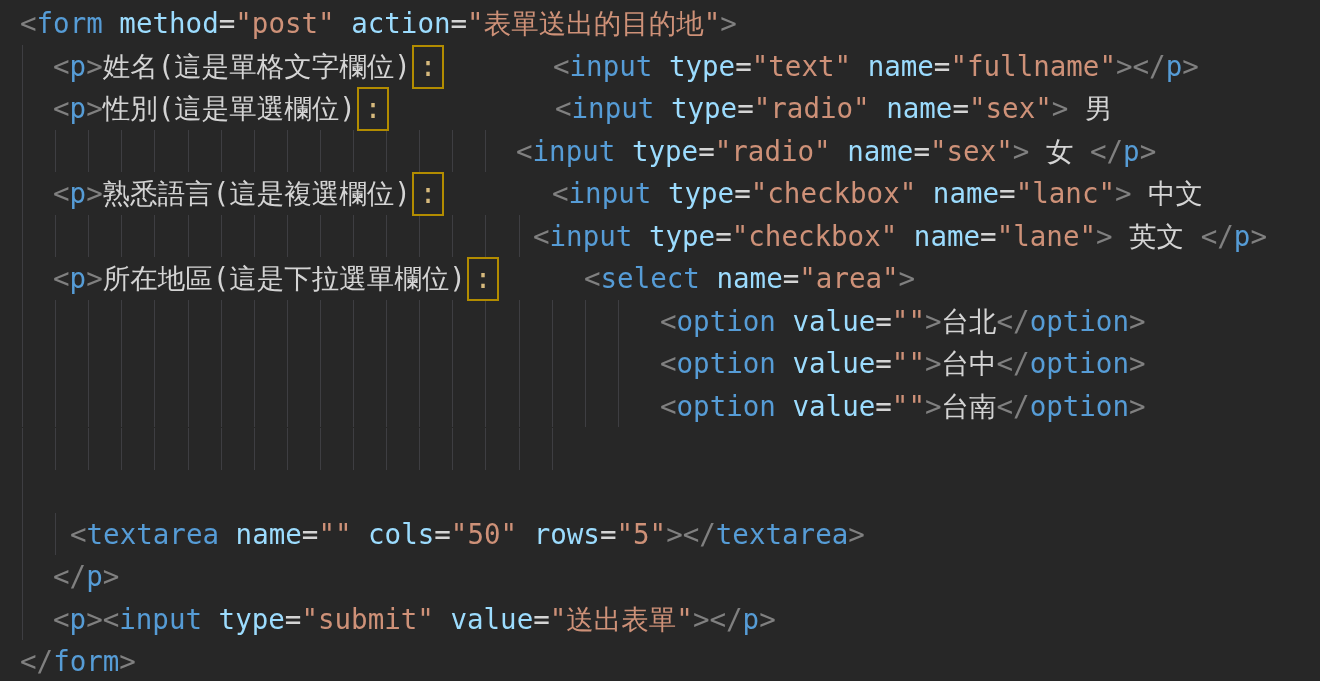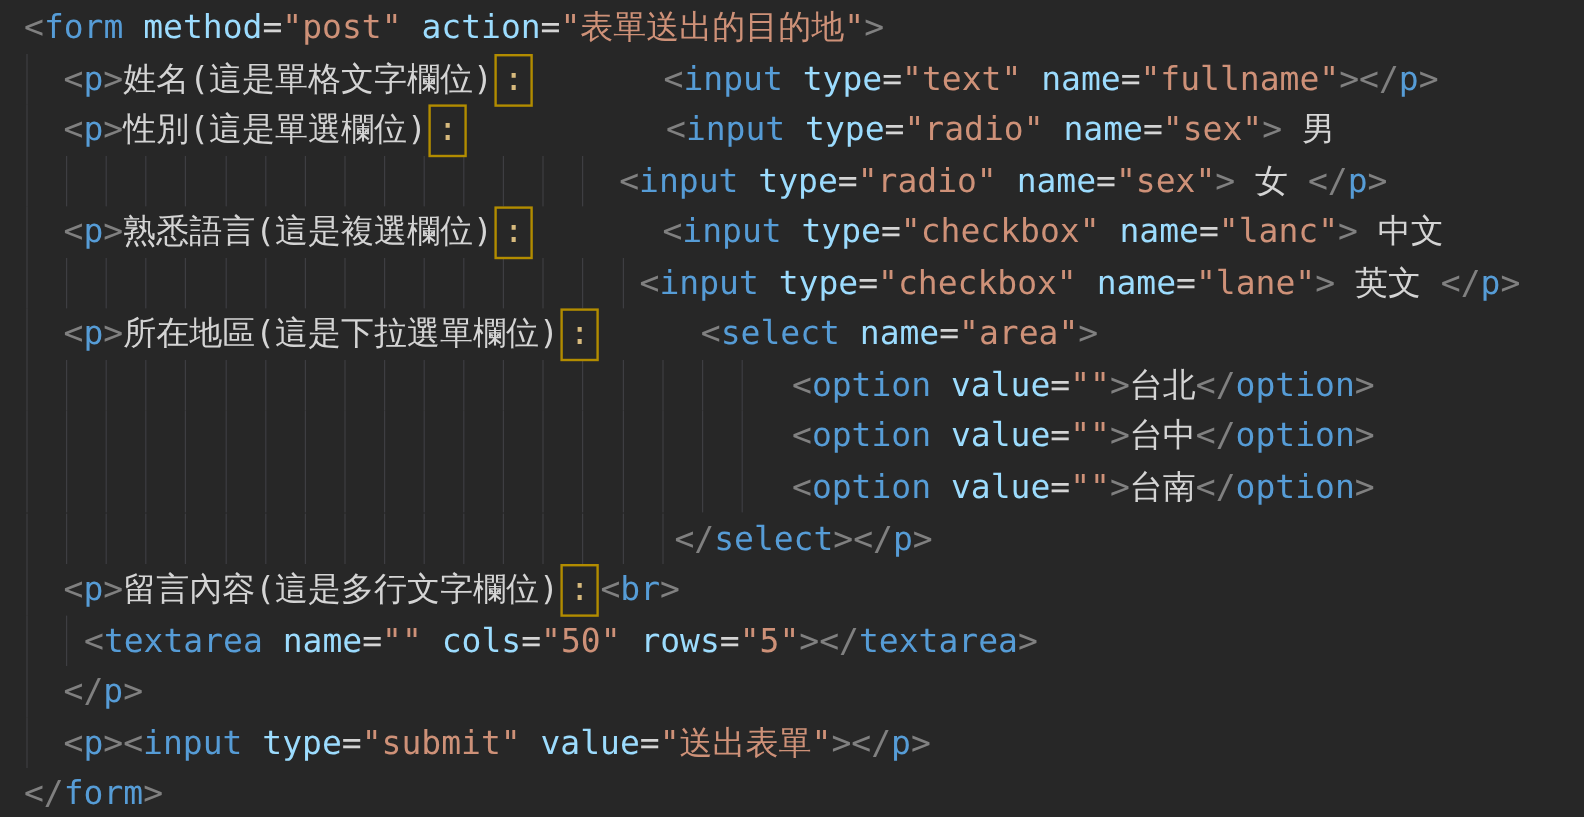--- a/index.html
+++ b/index.html
@@ -174,19 +174,17 @@
     <div class="code-line" style="top: 2px; left: 0px; width: 1320px;"><span class="seg" style="left: 20px;"><span class="tok-pn">&lt;</span><span class="tok-tag">form</span><span class="tok-tx"> </span><span class="tok-at">method</span><span class="tok-tx">=</span><span class="tok-st">"post"</span><span class="tok-tx"> </span><span class="tok-at">action</span><span class="tok-tx">=</span><span class="tok-st">"表單送出的目的地"</span><span class="tok-pn">&gt;</span></span></div>
     <div class="code-line" style="top: 44.55px; left: 0px; width: 1320px;"><span class="seg" style="left: 53px;"><span class="tok-pn">&lt;</span><span class="tok-tag">p</span><span class="tok-pn">&gt;</span><span class="tok-tx">姓名(這是單格文字欄位)</span><span class="tok-ub">:</span></span><span class="seg" style="left: 553px;"><span class="tok-pn">&lt;</span><span class="tok-tag">input</span><span class="tok-tx"> </span><span class="tok-at">type</span><span class="tok-tx">=</span><span class="tok-st">"text"</span><span class="tok-tx"> </span><span class="tok-at">name</span><span class="tok-tx">=</span><span class="tok-st">"fullname"</span><span class="tok-pn">&gt;</span><span class="tok-pn">&lt;/</span><span class="tok-tag">p</span><span class="tok-pn">&gt;</span></span></div>
     <div class="code-line" style="top: 87.1px; left: 0px; width: 1320px;"><span class="seg" style="left: 53px;"><span class="tok-pn">&lt;</span><span class="tok-tag">p</span><span class="tok-pn">&gt;</span><span class="tok-tx">性別(這是單選欄位)</span><span class="tok-ub">:</span></span><span class="seg" style="left: 555px;"><span class="tok-pn">&lt;</span><span class="tok-tag">input</span><span class="tok-tx"> </span><span class="tok-at">type</span><span class="tok-tx">=</span><span class="tok-st">"radio"</span><span class="tok-tx"> </span><span class="tok-at">name</span><span class="tok-tx">=</span><span class="tok-st">"sex"</span><span class="tok-pn">&gt;</span><span class="tok-tx"> 男</span></span></div>
     <div class="code-line" style="top: 129.65px; left: 0px; width: 1320px;"><span class="seg" style="left: 516px;"><span class="tok-pn">&lt;</span><span class="tok-tag">input</span><span class="tok-tx"> </span><span class="tok-at">type</span><span class="tok-tx">=</span><span class="tok-st">"radio"</span><span class="tok-tx"> </span><span class="tok-at">name</span><span class="tok-tx">=</span><span class="tok-st">"sex"</span><span class="tok-pn">&gt;</span><span class="tok-tx"> 女 </span><span class="tok-pn">&lt;/</span><span class="tok-tag">p</span><span class="tok-pn">&gt;</span></span></div>
     <div class="code-line" style="top: 172.2px; left: 0px; width: 1320px;"><span class="seg" style="left: 53px;"><span class="tok-pn">&lt;</span><span class="tok-tag">p</span><span class="tok-pn">&gt;</span><span class="tok-tx">熟悉語言(這是複選欄位)</span><span class="tok-ub">:</span></span><span class="seg" style="left: 552px;"><span class="tok-pn">&lt;</span><span class="tok-tag">input</span><span class="tok-tx"> </span><span class="tok-at">type</span><span class="tok-tx">=</span><span class="tok-st">"checkbox"</span><span class="tok-tx"> </span><span class="tok-at">name</span><span class="tok-tx">=</span><span class="tok-st">"lanc"</span><span class="tok-pn">&gt;</span><span class="tok-tx"> 中文</span></span></div>
     <div class="code-line" style="top: 214.75px; left: 0px; width: 1320px;"><span class="seg" style="left: 533px;"><span class="tok-pn">&lt;</span><span class="tok-tag">input</span><span class="tok-tx"> </span><span class="tok-at">type</span><span class="tok-tx">=</span><span class="tok-st">"checkbox"</span><span class="tok-tx"> </span><span class="tok-at">name</span><span class="tok-tx">=</span><span class="tok-st">"lane"</span><span class="tok-pn">&gt;</span><span class="tok-tx"> 英文 </span><span class="tok-pn">&lt;/</span><span class="tok-tag">p</span><span class="tok-pn">&gt;</span></span></div>
     <div class="code-line" style="top: 257.3px; left: 0px; width: 1320px;"><span class="seg" style="left: 53px;"><span class="tok-pn">&lt;</span><span class="tok-tag">p</span><span class="tok-pn">&gt;</span><span class="tok-tx">所在地區(這是下拉選單欄位)</span><span class="tok-ub">:</span></span><span class="seg" style="left: 584px;"><span class="tok-pn">&lt;</span><span class="tok-tag">select</span><span class="tok-tx"> </span><span class="tok-at">name</span><span class="tok-tx">=</span><span class="tok-st">"area"</span><span class="tok-pn">&gt;</span></span></div>
     <div class="code-line" style="top: 299.85px; left: 0px; width: 1320px;"><span class="seg" style="left: 660px;"><span class="tok-pn">&lt;</span><span class="tok-tag">option</span><span class="tok-tx"> </span><span class="tok-at">value</span><span class="tok-tx">=</span><span class="tok-st">""</span><span class="tok-pn">&gt;</span><span class="tok-tx">台北</span><span class="tok-pn">&lt;/</span><span class="tok-tag">option</span><span class="tok-pn">&gt;</span></span></div>
     <div class="code-line" style="top: 342.4px; left: 0px; width: 1320px;"><span class="seg" style="left: 660px;"><span class="tok-pn">&lt;</span><span class="tok-tag">option</span><span class="tok-tx"> </span><span class="tok-at">value</span><span class="tok-tx">=</span><span class="tok-st">""</span><span class="tok-pn">&gt;</span><span class="tok-tx">台中</span><span class="tok-pn">&lt;/</span><span class="tok-tag">option</span><span class="tok-pn">&gt;</span></span></div>
     <div class="code-line" style="top: 384.95px; left: 0px; width: 1320px;"><span class="seg" style="left: 660px;"><span class="tok-pn">&lt;</span><span class="tok-tag">option</span><span class="tok-tx"> </span><span class="tok-at">value</span><span class="tok-tx">=</span><span class="tok-st">""</span><span class="tok-pn">&gt;</span><span class="tok-tx">台南</span><span class="tok-pn">&lt;/</span><span class="tok-tag">option</span><span class="tok-pn">&gt;</span></span></div>
-    <div class="code-line" style="top: 427.5px; left: 0px; width: 1320px;"><span class="seg" style="left: 562px;"><span class="tok-pn">&lt;/</span><span class="tok-tag">select</span><span class="tok-pn">&gt;</span><span class="tok-pn">&lt;/</span><span class="tok-tag">p</span><span class="tok-pn">&gt;</span></span></div>
-    <div class="code-line" style="top: 470.05px; left: 0px; width: 1320px;"><span class="seg" style="left: 53px;"><span class="tok-pn">&lt;</span><span class="tok-tag">p</span><span class="tok-pn">&gt;</span><span class="tok-tx">留言內容(這是多行文字欄位)</span><span class="tok-ub">:</span><span class="tok-pn">&lt;</span><span class="tok-tag">br</span><span class="tok-pn">&gt;</span></span></div>
     <div class="code-line" style="top: 512.6px; left: 0px; width: 1320px;"><span class="seg" style="left: 70px;"><span class="tok-pn">&lt;</span><span class="tok-tag">textarea</span><span class="tok-tx"> </span><span class="tok-at">name</span><span class="tok-tx">=</span><span class="tok-st">""</span><span class="tok-tx"> </span><span class="tok-at">cols</span><span class="tok-tx">=</span><span class="tok-st">"50"</span><span class="tok-tx"> </span><span class="tok-at">rows</span><span class="tok-tx">=</span><span class="tok-st">"5"</span><span class="tok-pn">&gt;</span><span class="tok-pn">&lt;/</span><span class="tok-tag">textarea</span><span class="tok-pn">&gt;</span></span></div>
     <div class="code-line" style="top: 555.15px; left: 0px; width: 1320px;"><span class="seg" style="left: 53px;"><span class="tok-pn">&lt;/</span><span class="tok-tag">p</span><span class="tok-pn">&gt;</span></span></div>
     <div class="code-line" style="top: 597.7px; left: 0px; width: 1320px;"><span class="seg" style="left: 53px;"><span class="tok-pn">&lt;</span><span class="tok-tag">p</span><span class="tok-pn">&gt;</span><span class="tok-pn">&lt;</span><span class="tok-tag">input</span><span class="tok-tx"> </span><span class="tok-at">type</span><span class="tok-tx">=</span><span class="tok-st">"submit"</span><span class="tok-tx"> </span><span class="tok-at">value</span><span class="tok-tx">=</span><span class="tok-st">"送出表單"</span><span class="tok-pn">&gt;</span><span class="tok-pn">&lt;/</span><span class="tok-tag">p</span><span class="tok-pn">&gt;</span></span></div>
     <div class="code-line" style="top: 640.25px; left: 0px; width: 1320px;"><span class="seg" style="left: 20px;"><span class="tok-pn">&lt;/</span><span class="tok-tag">form</span><span class="tok-pn">&gt;</span></span></div>
   </div>
 
 </body></html>

